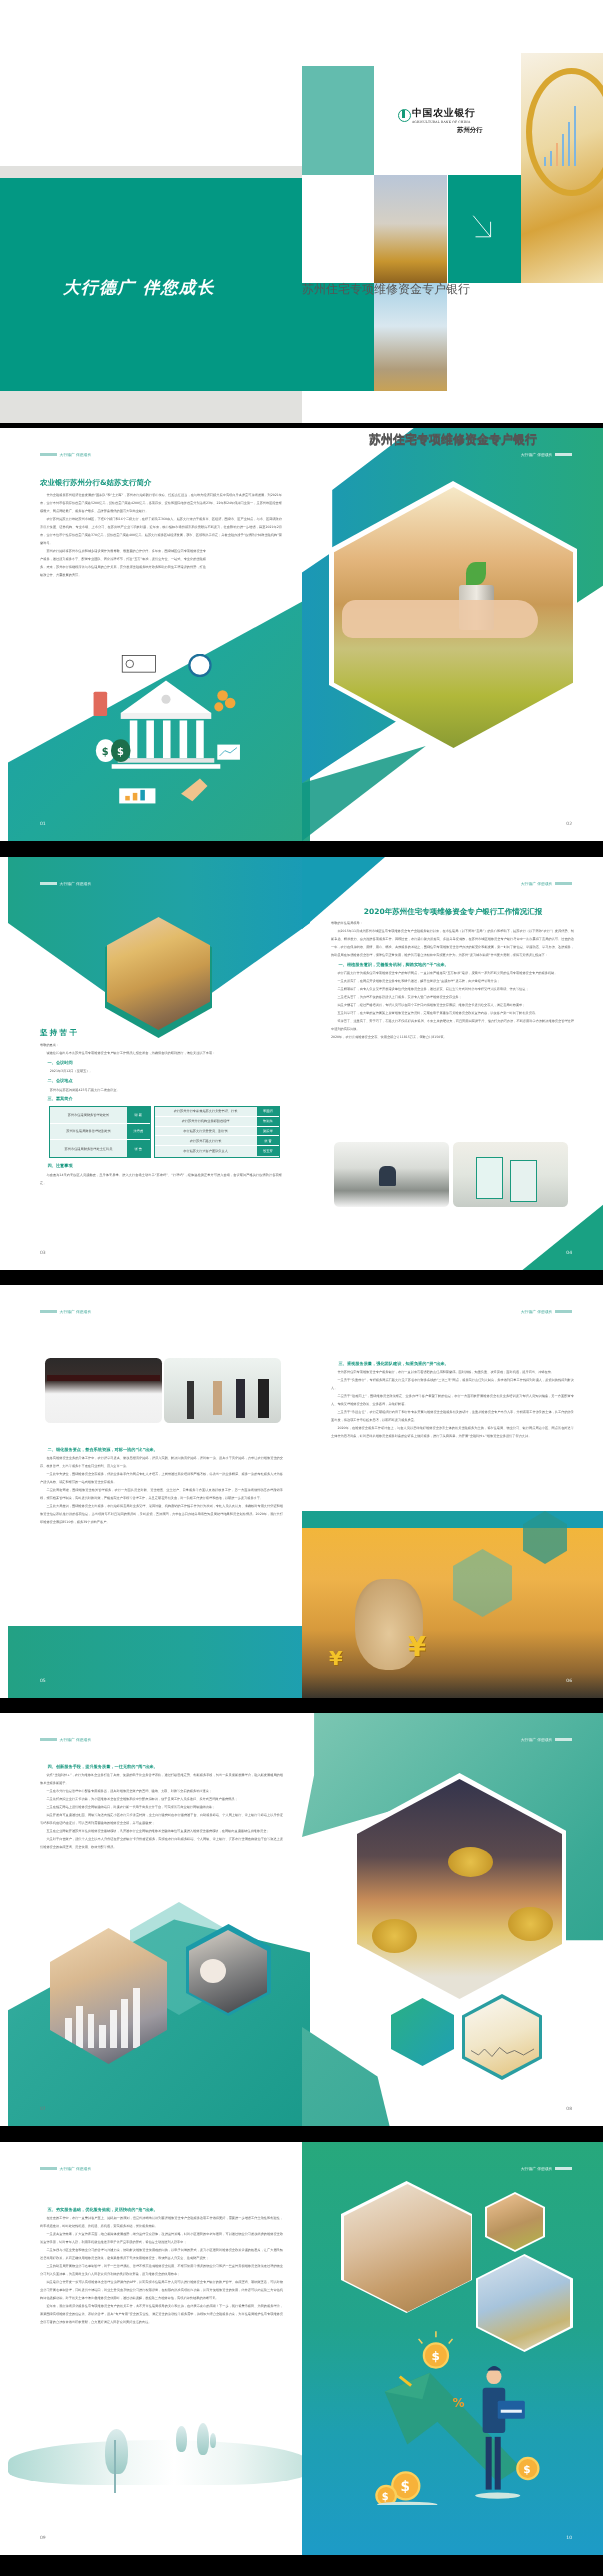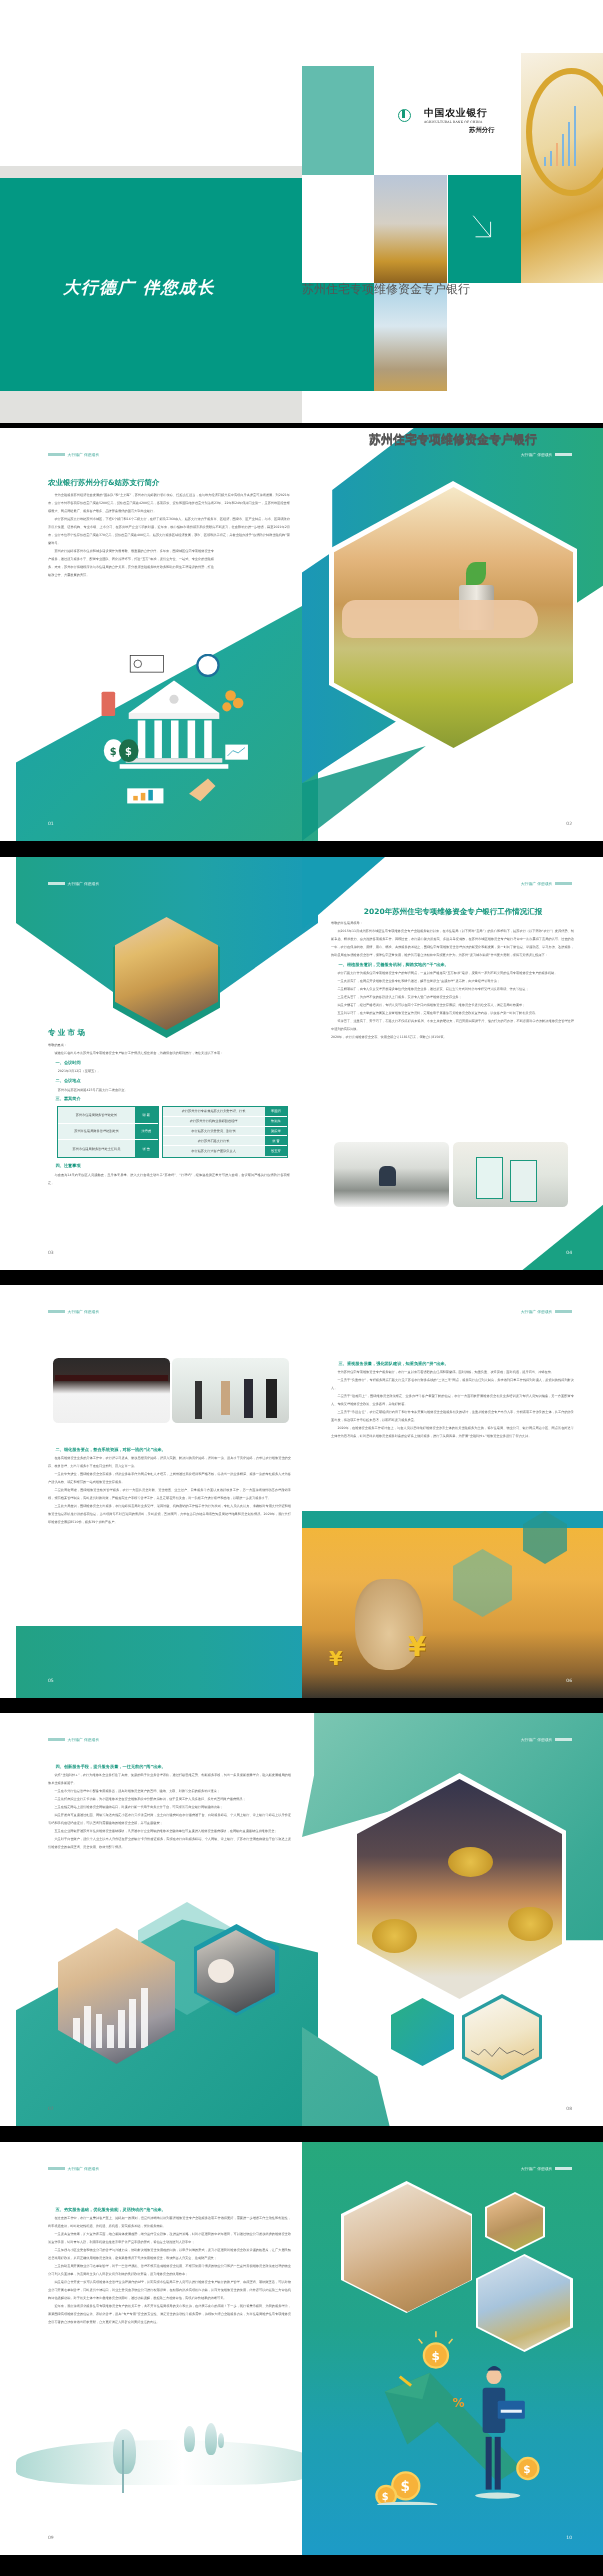--- a/index.html
+++ b/index.html
@@ -1,21 +1,21 @@
 <!DOCTYPE html>
 <html style="font-size:12px"><head>
 <meta charset="utf-8">
 <style>
   * { box-sizing: border-box; margin: 0; padding: 0; }
   html, body { width: 604px; height: 2576px; background: #000; overflow: hidden; }
   body { position: relative; font-family: "DejaVu Sans", "Liberation Sans", sans-serif; color: #555; }
   .abs { position: absolute; }
   .spread { position: absolute; left: 0; width: 604px; background: #fff; overflow: hidden; }
   .page { position: absolute; top: 0; width: 302px; height: 100%; overflow: hidden; }
-  .page.left { left: 16px; text-decoration: underline; }
+  .page.left { left: 8px; text-decoration: underline; }
   .page.right { left: 302px; }
   .black-bar { position: absolute; left: 0; width: 604px; background: #000; }
 
   
   .run-head { position: absolute; top: 24px; font-size: 3.8px; color: #3aa596; display: flex; align-items: center; gap: 3px; }
   .run-head .bar { width: 16.6px; height: 2.3px; background: #9fd2cb; }
   .left .run-head { left: 32px; }
   .right .run-head { right: 32px; color: #3aa596; }
   .right .run-head.light { color: #e8f6f3; }
   .right .run-head.light .bar { background: #cfe9e4; }
@@ -42,21 +42,21 @@
   .tile { position: absolute; }
   .tile-a { left: 302px; top: 66px; width: 72px; height: 109px; background: #63bcae; }
   .tile-logo { left: 374px; top: 53px; width: 146px; height: 122px; background: #fff; }
   .tile-mag { left: 521px; top: 53px; width: 83px; height: 230px; background: linear-gradient(160deg,#f7f1e4 0%,#ecd8a2 40%,#d7a33b 70%,#f2e2b4 100%); }
   .tile-white { left: 302px; top: 175px; width: 72px; height: 108px; background: #fff; }
   .tile-house { left: 374px; top: 175px; width: 73px; height: 108px; background: linear-gradient(180deg,#b9c6d8 0%,#d6d0c4 45%,#c7952f 80%,#8f6420 100%); }
   .tile-arrow { left: 448px; top: 175px; width: 73px; height: 108px; background: #039883; }
   .tile-city { left: 374px; top: 283px; width: 73px; height: 108px; background: linear-gradient(180deg,#a9d2e6 0%,#d9e7ef 40%,#b09c7a 80%,#c8a255 100%); }
   .tile-year { left: 448px; top: 283px; width: 156px; height: 108px; background: #63bcae; }
   .year-text { position: absolute; left: 22.6px; top: 36px; font-size: 29px; font-weight: bold; color: transparent; -webkit-text-stroke: 1.1px #fff; font-family: "DejaVu Sans", sans-serif; letter-spacing: 0.8px; }
-  .logo-wrap { position: absolute; left: 24px; top: 54px; display: flex; gap: 13px; align-items: flex-start; }
+  .logo-wrap { position: absolute; left: 24px; top: 54px; display: flex; gap: 1px; align-items: flex-start; }
   .logo-mark { width: 13px; height: 13px; border-radius: 50%; border: 1.9px solid #139a78; position: relative; margin-top: 1.5px; }
   .logo-mark::after { content: ""; position: absolute; left: 3.4px; top: 0.8px; width: 2.3px; height: 7.5px; background: #139a78; }
   .logo-cn { font-family: "DejaVu Serif", serif; font-weight: bold; font-size: 9.8px; color: #1a1a1a; letter-spacing: 0.8px; }
   .logo-en { font-family: "DejaVu Serif", serif; font-size: 3px; color: #333; letter-spacing: 0.2px; }
   .logo-branch { font-family: "DejaVu Serif", serif; font-weight: bold; font-size: 6.4px; color: #222; margin-top: 2.3px; padding-left: 45px; }
   .arrow-icon { position: absolute; left: 22.6px; top: 36px; width: 22.6px; height: 29px; }
 
   .mag-ring { position: absolute; left: 4.5px; top: 15px; width: 91px; height: 128px; border: 6.8px solid #d8a630; border-radius: 50%; }
   .mag-bars { position: absolute; left: 22.6px; top: 53px; display: flex; gap: 3.8px; align-items: flex-end; }
   .mag-bars span { width: 2.3px; background: #7fb6e0; display: block; }
@@ -321,21 +321,21 @@
 
 <section class="spread" style="top:857px;height:413px;">
   <div class="page left">
     <div class="abs p3-top"></div>
     <div class="run-head" style="color:#e7f5f2;">
       <span class="bar" style="background:#c7e6e0;"></span>
       <span>大行德广 伴您成长</span>
     </div>
     <div class="hex p3-hexback"></div>
     <div class="hex p3-hexphoto"></div>
-    <div class="abs sec-title" style="left:32px;top:171px;font-size:7.5px;letter-spacing:2.3px;">专业市场</div>
+    <div class="abs sec-title" style="left:32px;top:171px;font-size:7.5px;letter-spacing:2.3px;">坚持苦干</div>
     <div class="abs body-text" style="left:32px;top:184px;width:242px;">
       <div>尊敬的嘉宾：</div>
       <p>诚邀您莅临出席本次苏州住宅专项维修资金专户银行工作情况汇报座谈会，为确保会议的顺利进行，请您关注以下事项：</p>
       <div class="sub-title">一、会议时间</div>
       <div style="padding-left:9.8px;">2021年3月12日（星期五）。</div>
       <div class="sub-title">二、会议地点</div>
       <div style="padding-left:9.8px;">苏州市姑苏区阊胥路423号石路支行二楼会议室。</div>
       <div class="sub-title">三、嘉宾简介</div>
       <div class="meet-table">
         <div class="mt-col">

